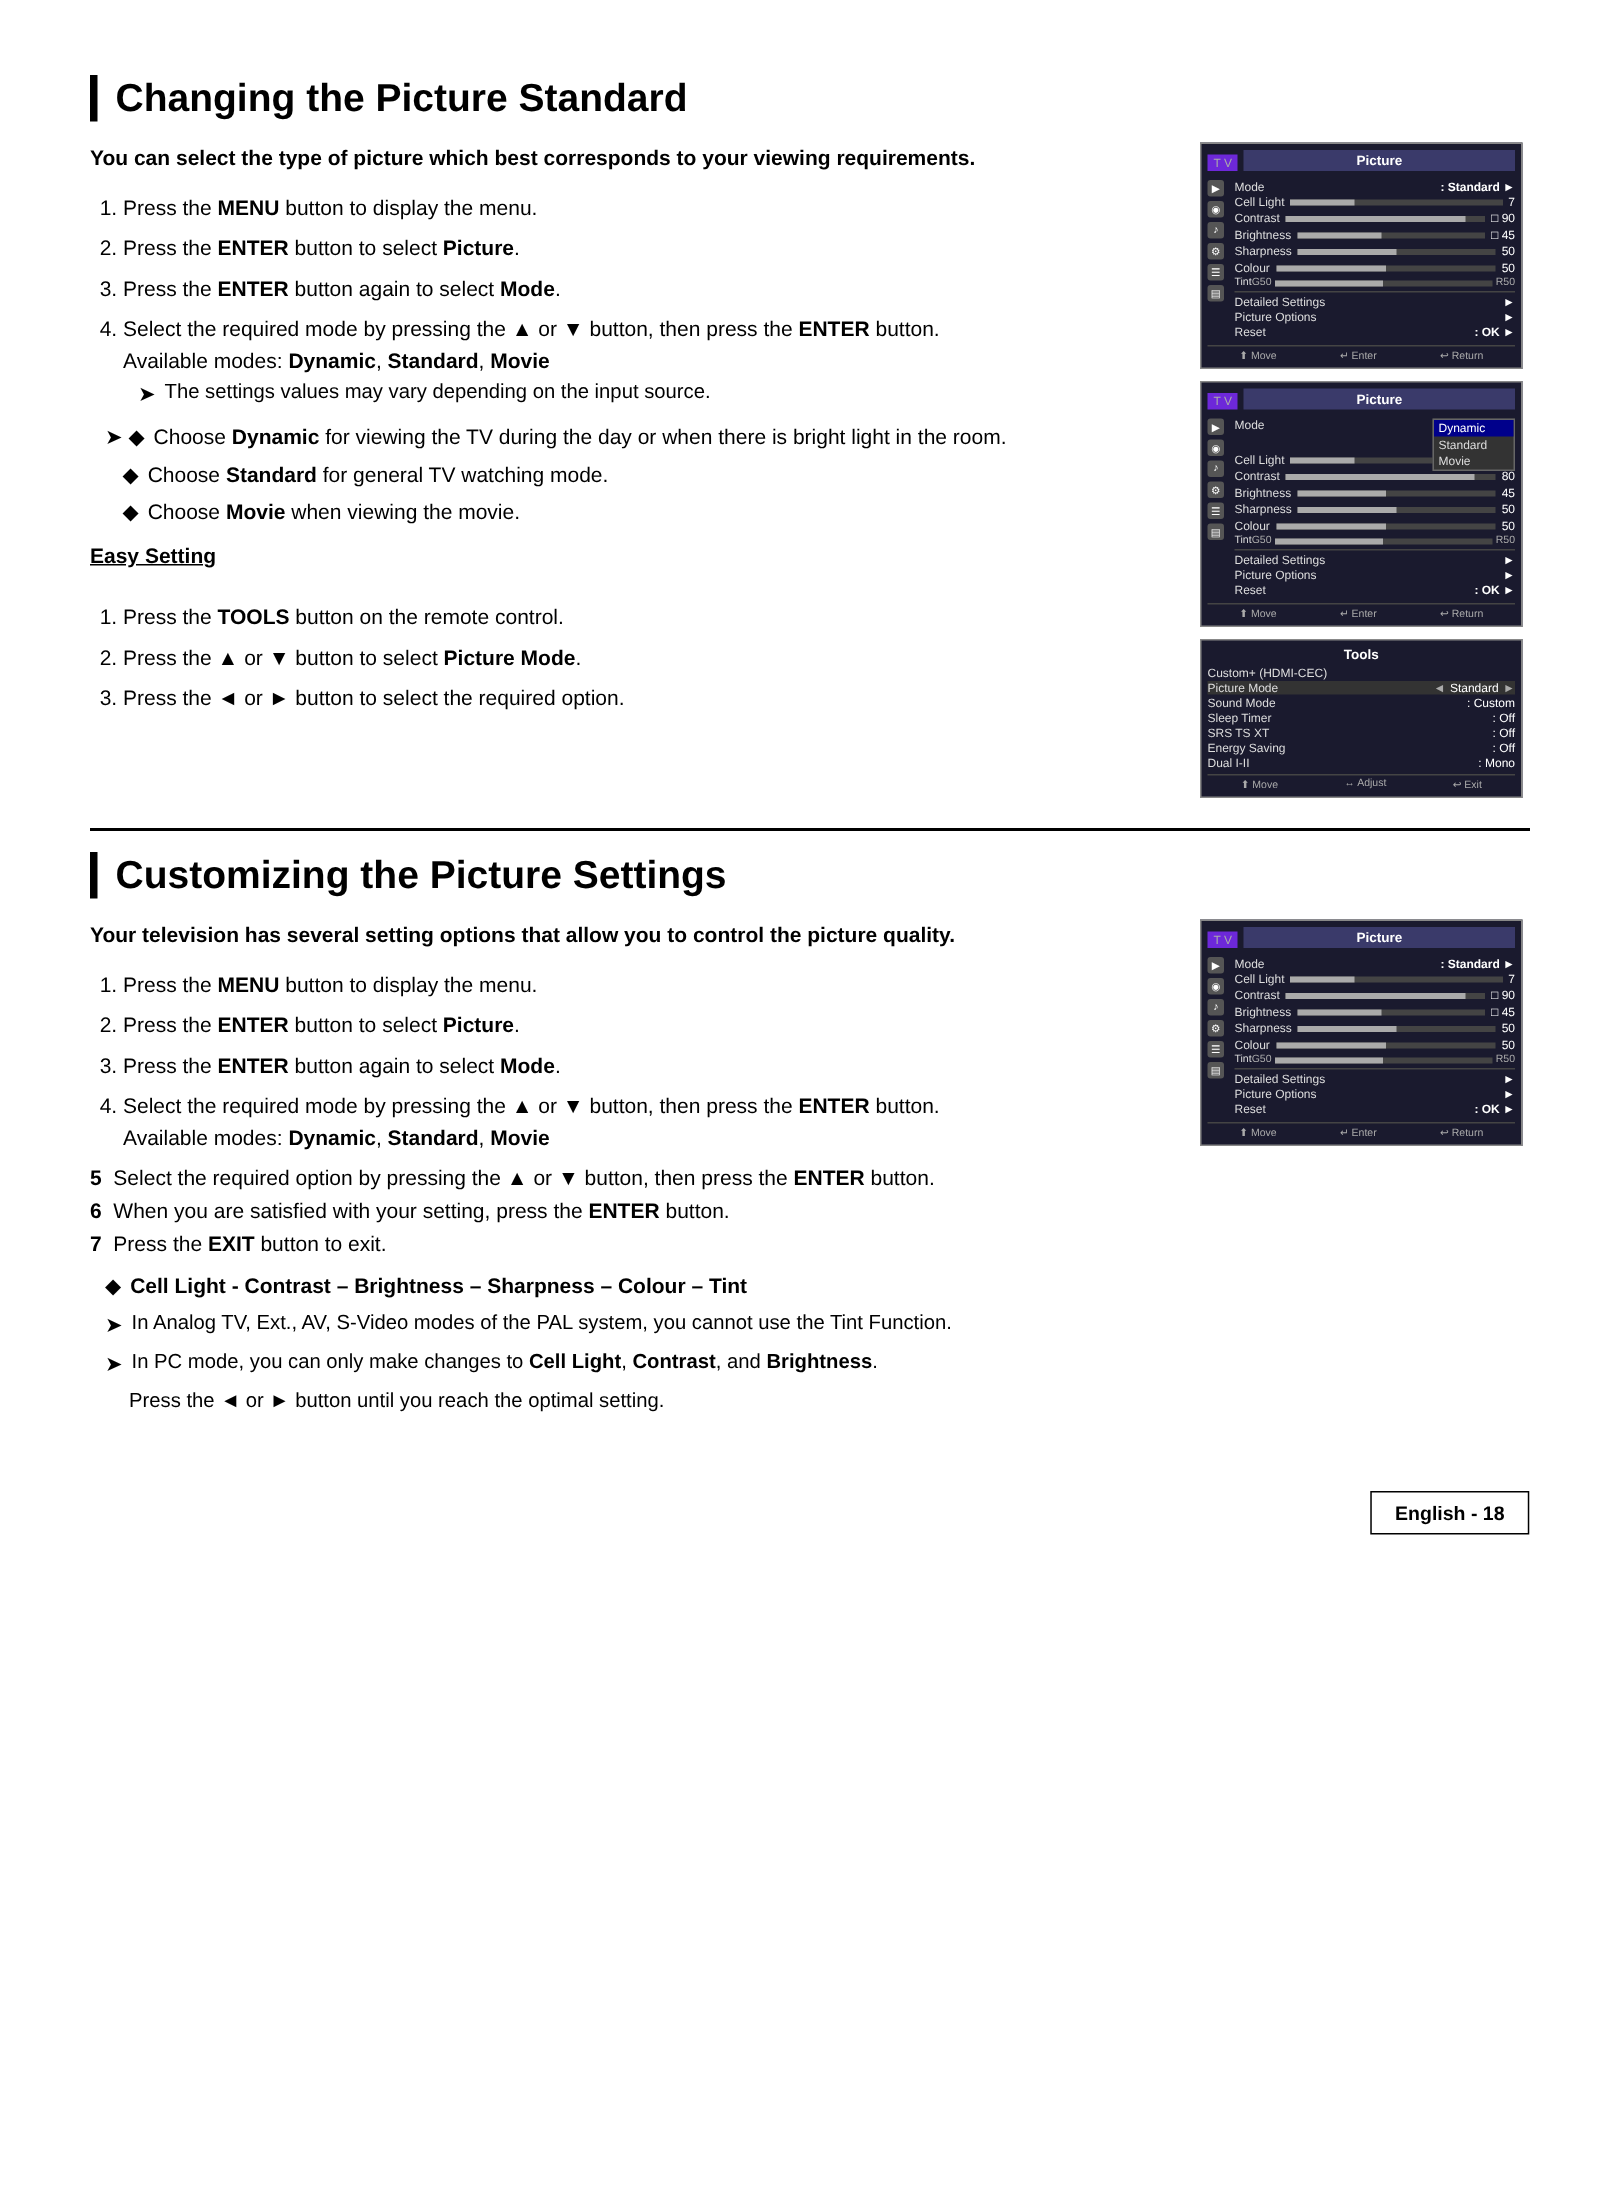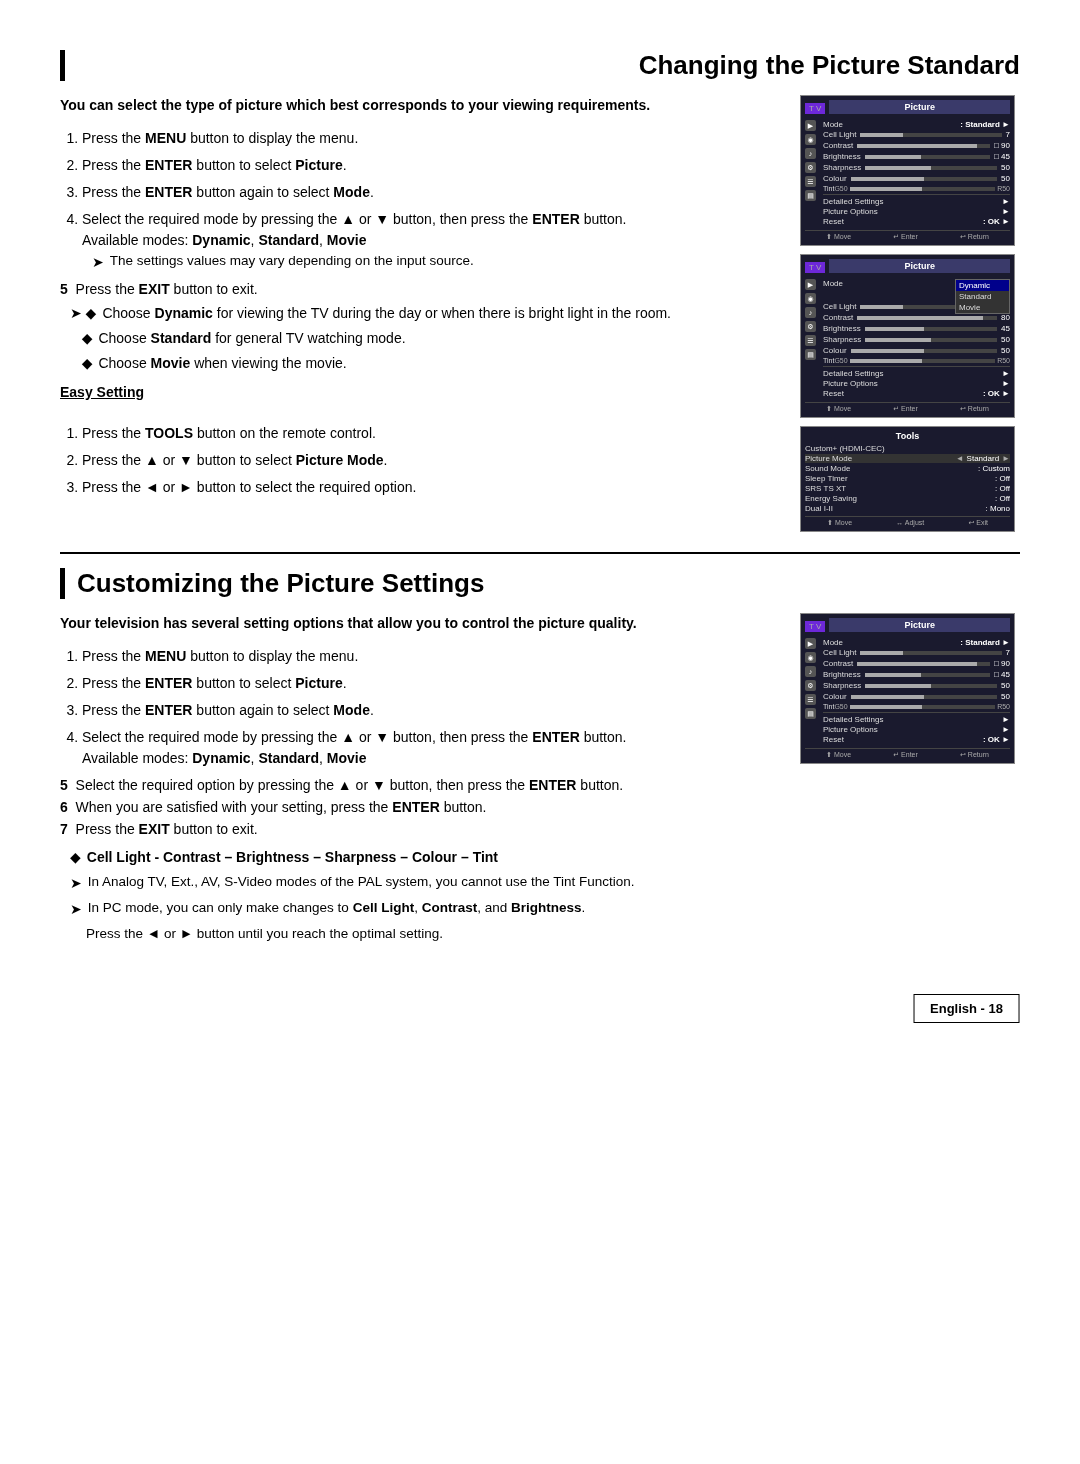--- a/index.html
+++ b/index.html
@@ -14,21 +14,20 @@
     }
 
     
     .section-title {
       font-size: 26px;
       font-weight: bold;
       border-left: 5px solid #000;
       padding-left: 12px;
       margin-bottom: 14px;
       margin-top: 10px;
-      text-align: right;
     }
 
     .section-block {
       display: flex;
       gap: 20px;
       margin-bottom: 20px;
     }
 
     .section-text {
       flex: 1;
@@ -296,23 +295,20 @@
       <li>Press the <strong>ENTER</strong> button again to select <strong>Mode</strong>.</li>
       <li>Select the required mode by pressing the ▲ or ▼ button, then press the <strong>ENTER</strong> button.<br>
         <span>Available modes: <strong>Dynamic</strong>, <strong>Standard</strong>, <strong>Movie</strong></span>
         <div class="arrow-note">
           <span class="arrow">➤</span>
           <span>The settings values may vary depending on the input source.</span>
         </div>
       </li>
     </ol>
 
-    <div style="margin-left:0; font-size:14px; margin-bottom:6px;">
-      <span><strong>5</strong>&nbsp;&nbsp;Press the <strong>EXIT</strong> button to exit.</span>
-    </div>
 
     <div class="bullet-item">
       <span class="bullet">➤ ◆</span>
       <span>Choose <strong>Dynamic</strong> for viewing the TV during the day or when there is bright light in the room.</span>
     </div>
     <div class="bullet-item">
       <span class="bullet">&nbsp;&nbsp;&nbsp;◆</span>
       <span>Choose <strong>Standard</strong> for general TV watching mode.</span>
     </div>
     <div class="bullet-item">

